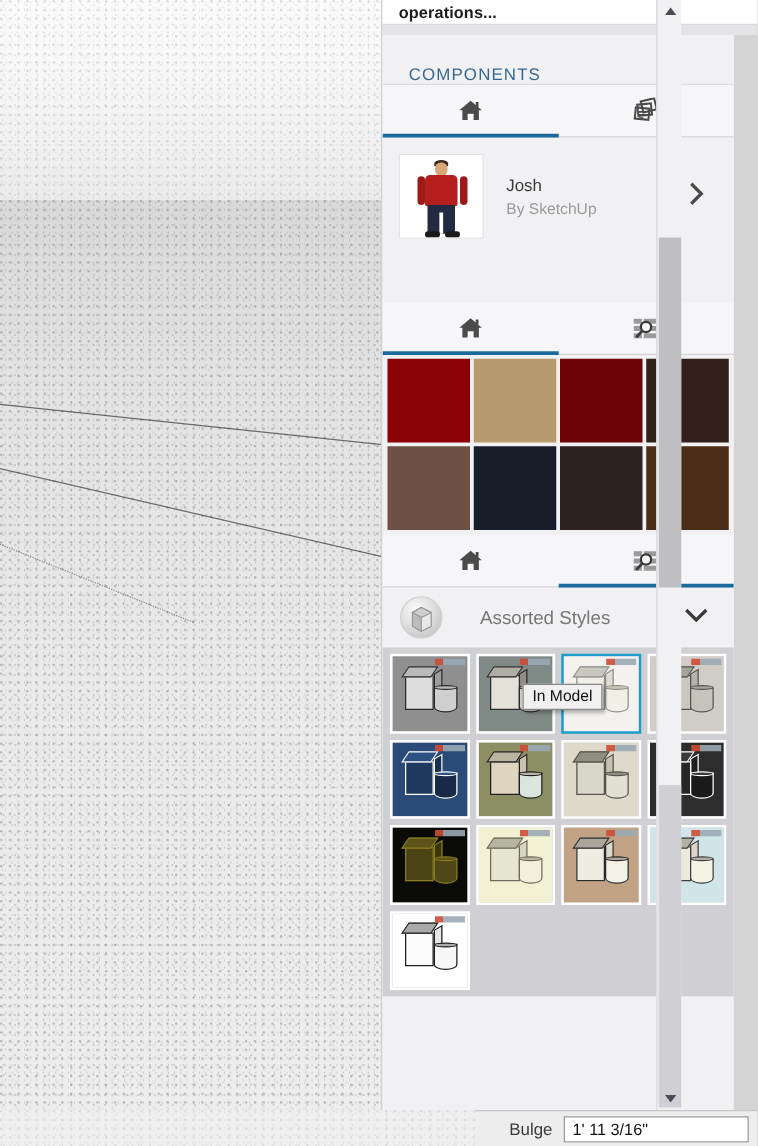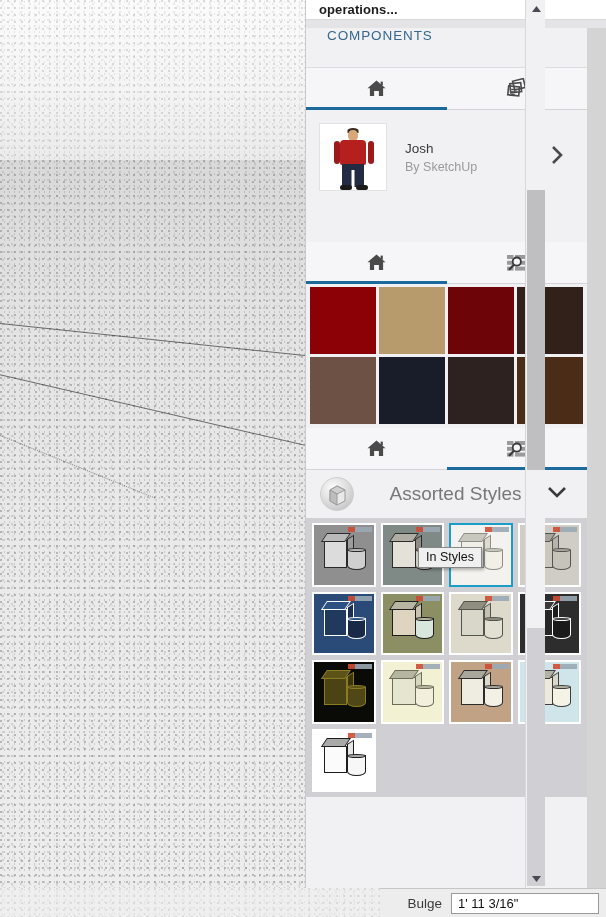--- a/index.html
+++ b/index.html
@@ -73,21 +73,21 @@
 
   
   #tray-body {
     position: absolute; left: 0; top: 28px;
     width: 281px; height: 860px;
     overflow: hidden;
     background: #f1f1f3;
   }
 
   .section-header {
-    height: 40px; display: flex; align-items: flex-start;
+    height: 40px; display: flex; align-items: flex-end;
     padding-left: 21px;
     background: #f1f1f3;
     border-bottom: 1px solid #dcdce0;
     border-top: 1px solid #dcdce0;
   }
   .section-header:first-child { border-top: none; }
   .section-title {
     font-size: 13.5px; color: #36688f; letter-spacing: .9px;
   }
 
@@ -146,21 +146,21 @@
   
   .coll-row {
     display: flex; align-items: center; height: 48px;
     padding: 0 14px 0 14px; background: #f1f1f3;
   }
   .coll-thumb {
     width: 34px; height: 34px; border-radius: 50%;
     background: radial-gradient(circle at 38% 32%, #fdfdfd 0%, #e3e3e3 40%, #b8b8b8 100%);
     border: 1px solid #cfcfcf; position: relative; overflow: hidden; flex: 0 0 auto;
   }
-  .coll-name { flex: 1 1 auto; padding-left: 12px; font-size: 19px; color: #777; text-align: center; }
+  .coll-name { flex: 1 1 auto; padding-left: 30px; font-size: 15px; color: #777; }
   .coll-chev { flex: 0 0 auto; padding-right: 4px; }
 
   
   #style-grid-wrap { background: #cfcfd4; padding: 5px 6px; }
   .style-grid { display: grid; grid-template-columns: repeat(4, 1fr); gap: 5px; }
   .style-cell {
     position: relative; width: 100%; aspect-ratio: 1 / 1;
     border: 2px solid #ffffff; overflow: hidden;
   }
   .style-cell.selected { border-color: #1a9ec9; }
@@ -594,21 +594,21 @@
       </div>
       <div class="sb-arrow" id="sb-down">
         <svg width="11" height="8" viewBox="0 0 11 8">
             <path d="M1 1 L10 1 L5.5 7 Z" fill="#4a4a55"></path>
           </svg>
       </div>
     </div>
 
   </div>
 
-  <div id="tooltip">In Styles</div>
+  <div id="tooltip">In Model</div>
 
   <div id="statusbar">
     <div id="status-left-fill">
         <div class="noise"></div>
       </div>
     <div id="vcb-label">Bulge</div>
     <div id="vcb-field">
       <div id="vcb-value">1' 11 3/16"</div>
     </div>
   </div>

